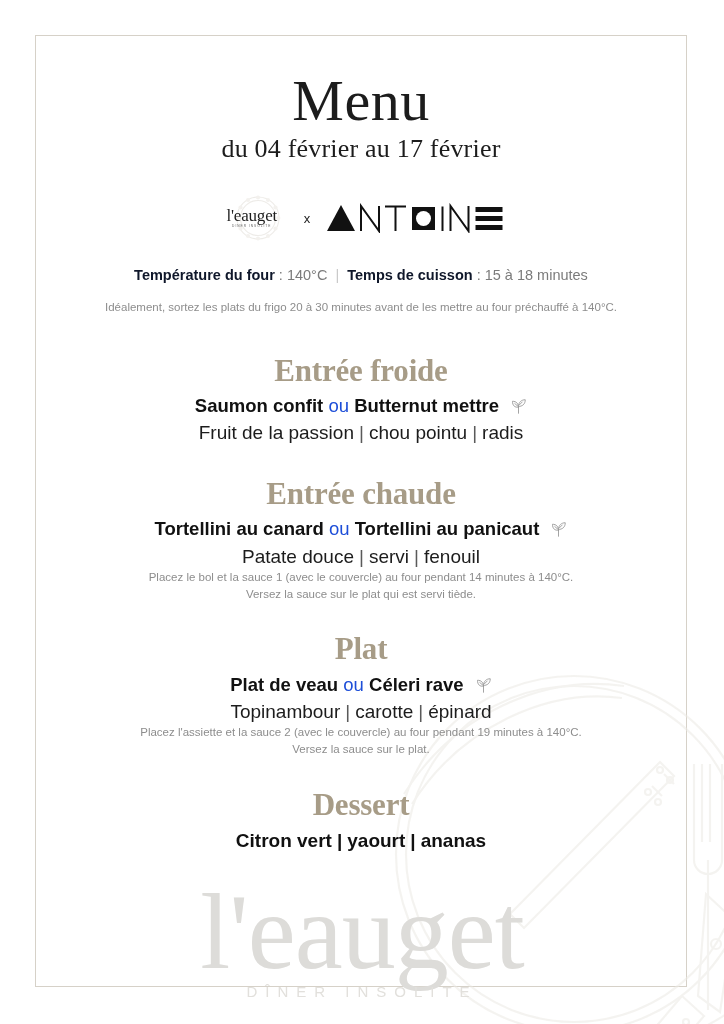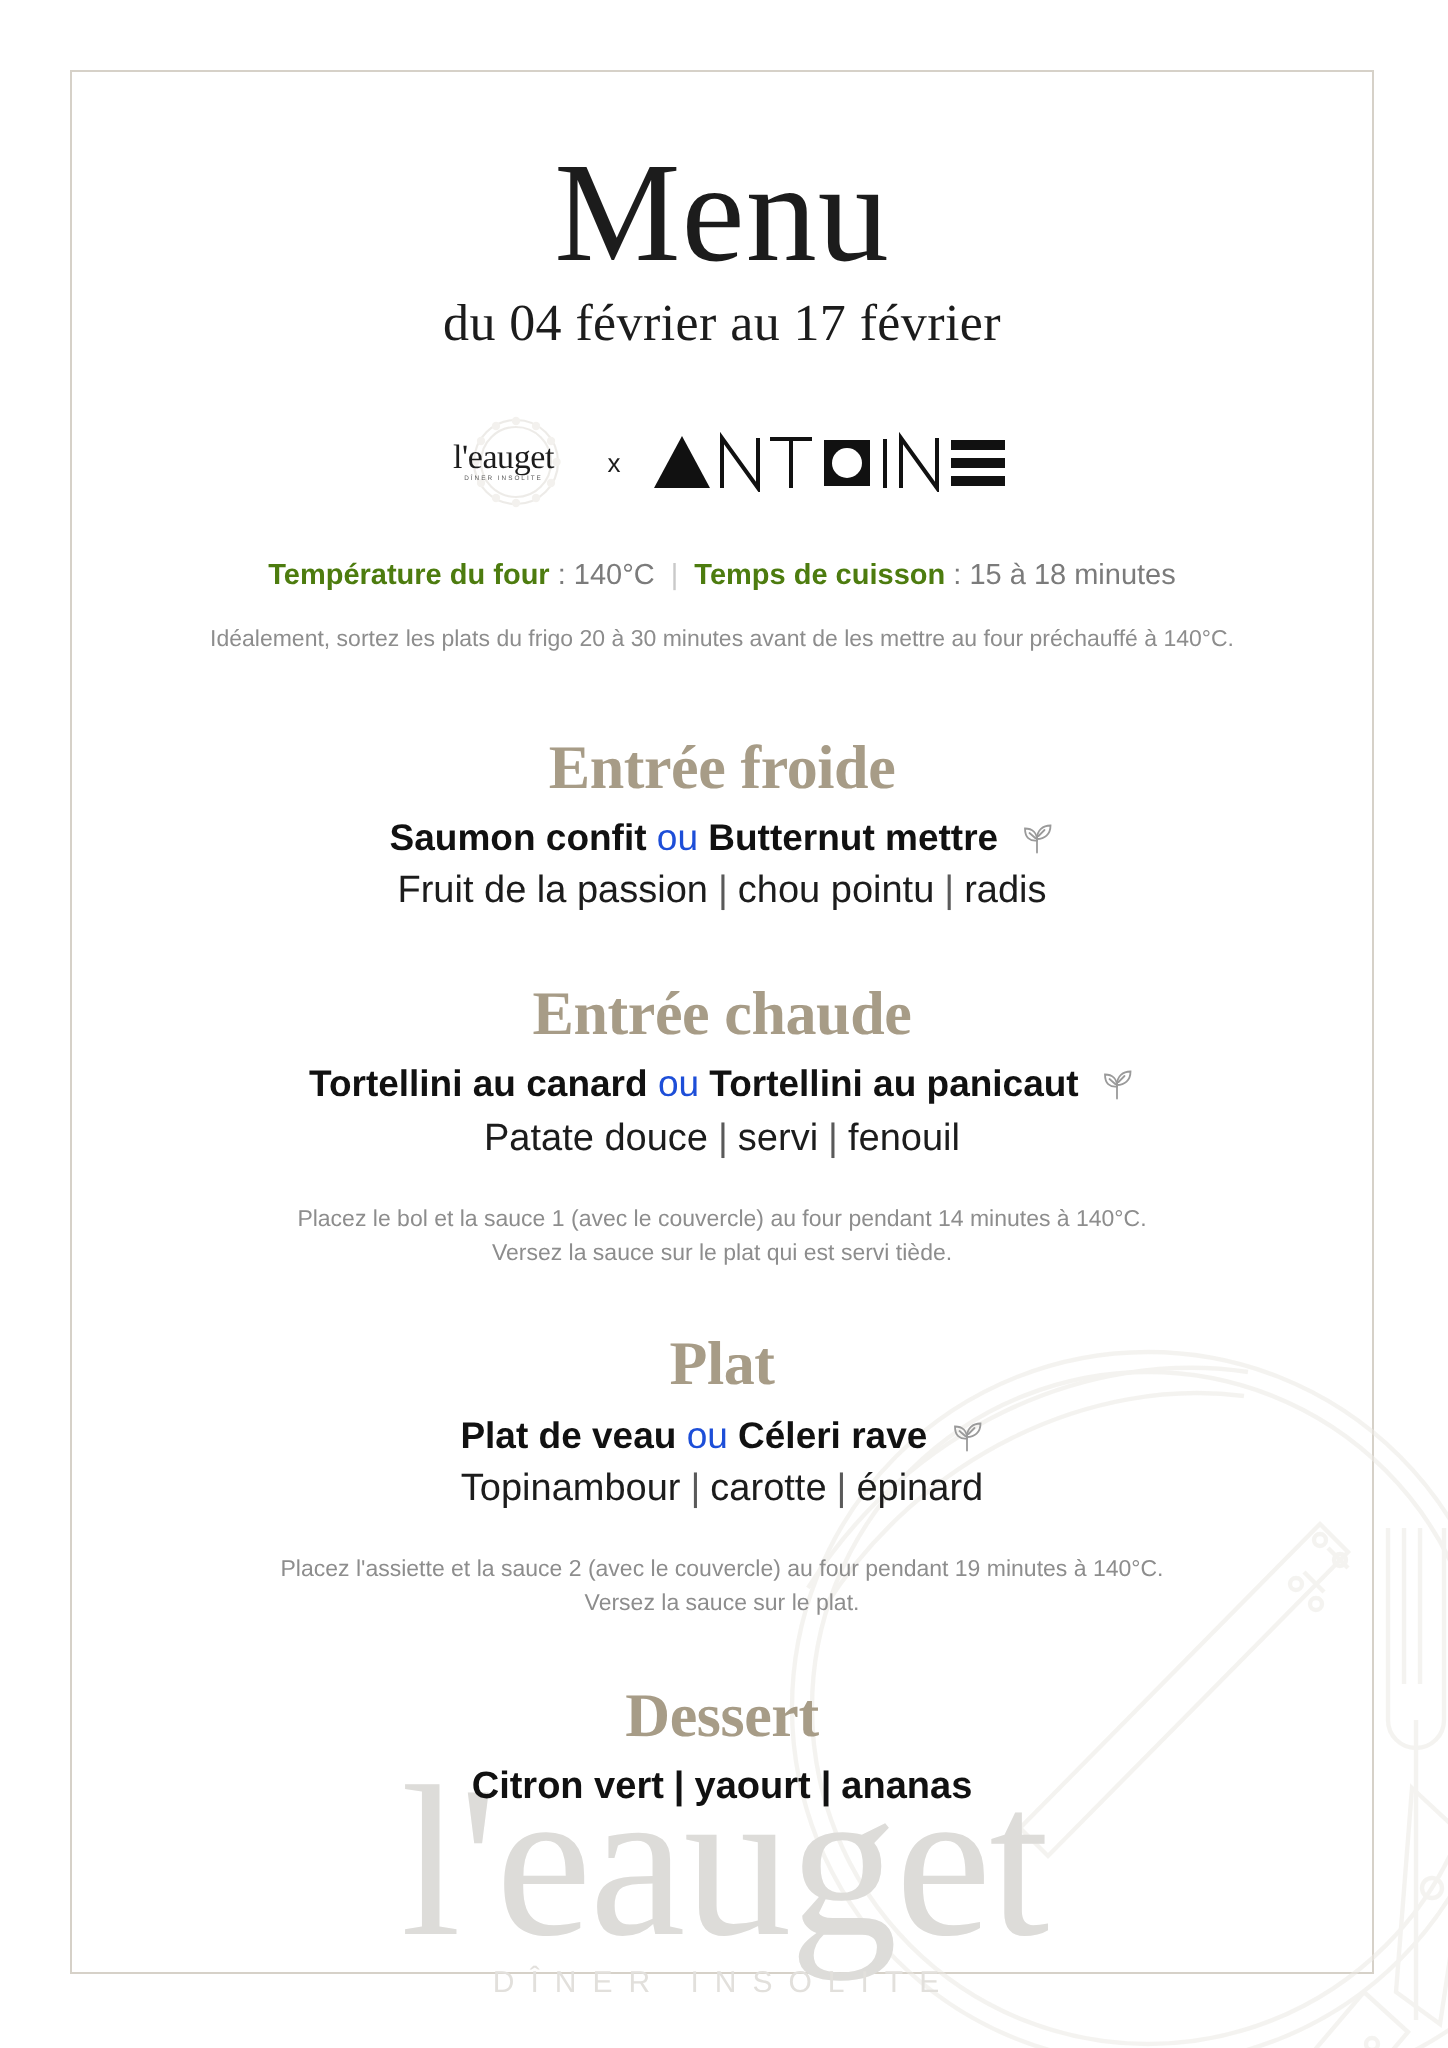--- a/index.html
+++ b/index.html
@@ -80,21 +80,21 @@
     width: 650px;
     height: 950px;
     box-sizing: border-box;
     padding: 36px 34px 0 34px;
     text-align: center;
     z-index: 3;
   }
 
   .menu-title {
     font-family: "Liberation Serif", serif;
-    font-size: 71px;
+    font-size: 58px;
     font-weight: 400;
     line-height: 1.0;
     margin: 0;
     color: #1c1c1c;
     letter-spacing: 0.5px;
   }
   .menu-dates {
     font-family: "Liberation Serif", serif;
     font-size: 26px;
     font-weight: 400;
@@ -156,21 +156,21 @@
   }
   .antoine-logo { display: block; }
 
   
   .oven-line {
     margin-top: 24px;
     font-size: 14.5px;
     color: #7b7b7b;
     line-height: 1.35;
   }
-  .oven-line b { color: #4d7c0f; font-weight: bold; }
+  .oven-line b { color: #0f172a; font-weight: bold; }
   .oven-line .sep {
     display: inline-block;
     color: #c9c9c9;
     padding: 0 8px;
     font-weight: 300;
   }
   .oven-note {
     margin-top: 6px;
     font-size: 11.5px;
     color: #8d8d8d;
@@ -208,21 +208,21 @@
     margin: 2px 0 0 0;
   }
   .course-sides .bar {
     color: #5a5a5a;
     font-weight: 300;
     padding: 0 5px;
   }
   .course-sides.bold { font-weight: bold; color: #111; }
   .course-sides.bold .bar { color: #111; font-weight: bold; }
   .course-note {
-    margin-top: 20px;
+    margin-top: 0;
     font-size: 11.5px;
     color: #8d8d8d;
     line-height: 1.45;
   }
   .leaf-icon {
     display: inline-block;
     vertical-align: -2px;
     margin-left: 6px;
   }
 

